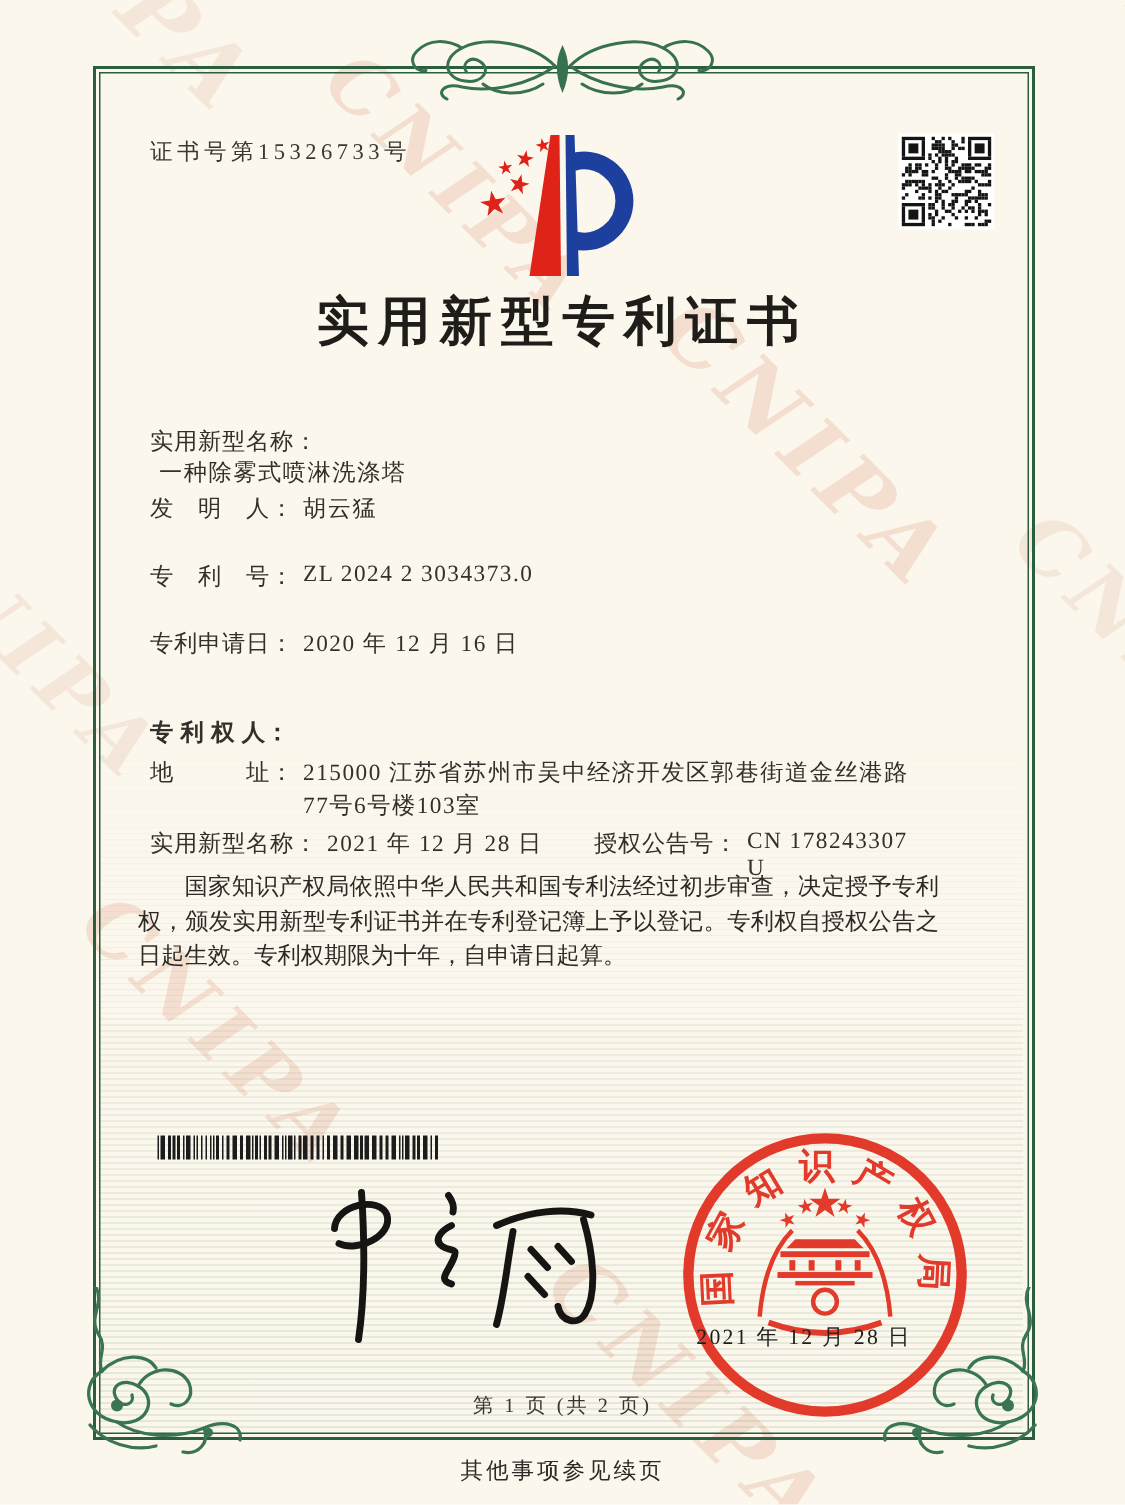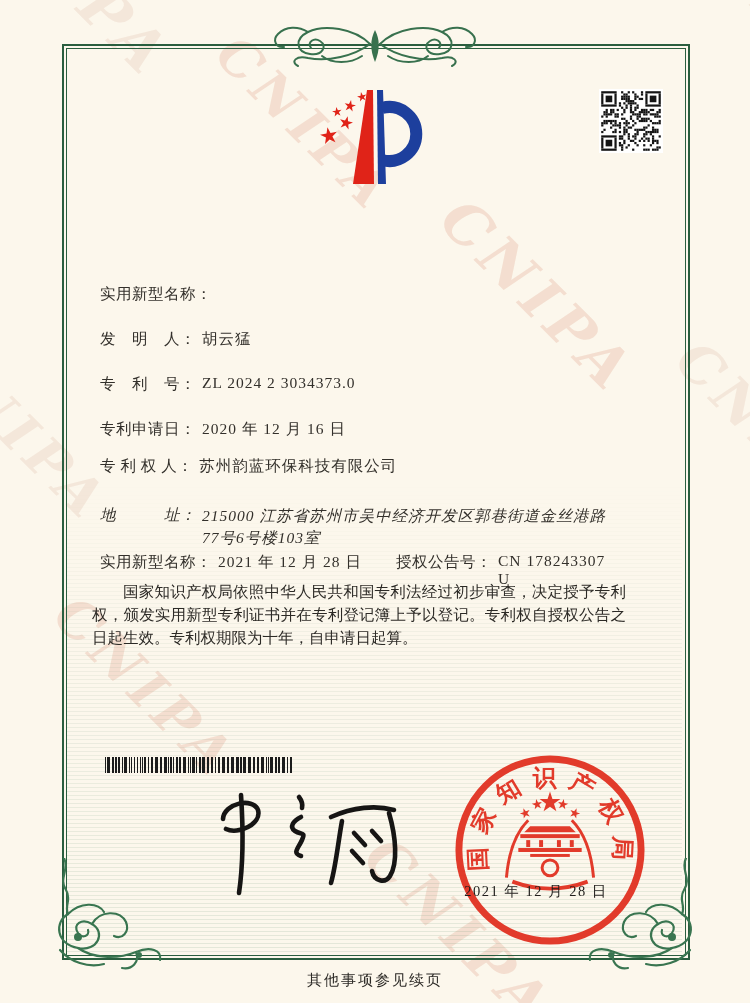--- a/index.html
+++ b/index.html
@@ -115,20 +115,21 @@
       <path d="M96,94 C100,104 92,112 82,110"></path>
       <path d="M28,56 C40,44 58,44 64,54"></path>
       <path d="M20,92 C30,104 48,110 64,106"></path>
     </g>
     <circle cx="38" cy="79" r="4" fill="#397550"></circle>
     <circle cx="99" cy="97" r="3" fill="#397550"></circle>
   </svg>
 
   <div class="content">
 
+    <div class="cert-no">证书号第15326733号</div>
 
     <svg class="qr" viewBox="0 0 29 29" id="qr-svg">
         <rect x="10" y="1" width="1" height="1" fill="#141414"></rect>
         <rect x="13" y="1" width="1" height="1" fill="#141414"></rect>
         <rect x="15" y="1" width="1" height="1" fill="#141414"></rect>
         <rect x="19" y="1" width="1" height="1" fill="#141414"></rect>
         <rect x="11" y="2" width="1" height="1" fill="#141414"></rect>
         <rect x="12" y="2" width="1" height="1" fill="#141414"></rect>
         <rect x="16" y="2" width="1" height="1" fill="#141414"></rect>
         <rect x="19" y="2" width="1" height="1" fill="#141414"></rect>
@@ -374,42 +375,43 @@
       <polygon points="52,6 58,6 59,100 38,100" fill="#e02318"></polygon>
       <polygon points="62,6 68,6 71,100 63,100" fill="#1d3f9d"></polygon>
       <path d="M67,24 A27,27 0 1 1 67,76" fill="none" stroke="#1d3f9d" stroke-width="12"></path>
       <use href="#star" transform="translate(47,13) scale(5) rotate(-12)" fill="#e02318"></use>
       <use href="#star" transform="translate(35,22) scale(6) rotate(10)" fill="#e02318"></use>
       <use href="#star" transform="translate(22,28) scale(5) rotate(-8)" fill="#e02318"></use>
       <use href="#star" transform="translate(31,39) scale(7) rotate(14)" fill="#e02318"></use>
       <use href="#star" transform="translate(14,52) scale(9) rotate(-10)" fill="#e02318"></use>
     </svg>
 
+    <div class="title">实用新型专利证书</div>
 
     <div class="fields">
       <div class="frow" style="top:0;flex-direction:column;">
         <span class="flabel">实用新型名称：</span>
+        <span class="fvalue">一种除雾式喷淋洗涤塔</span>
       </div>
       <div class="frow" style="top:45px;">
         <span class="flabel">发　明　人：</span>
         <span class="fvalue">胡云猛</span>
       </div>
       <div class="frow" style="top:90px;">
         <span class="flabel">专　利　号：</span>
         <span class="fvalue">ZL 2024 2 3034373.0</span>
       </div>
       <div class="frow" style="top:135px;">
         <span class="flabel">专利申请日：</span>
         <span class="fvalue">2020 年 12 月 16 日</span>
       </div>
-      <div class="frow" style="top:172px;">
+      <div class="frow" style="top:194px;font-weight:bold;">
         <span class="flabel">专 利 权 人：</span>
-        <span class="fvalue">苏州韵蓝环保科技有限公司</span>
-      </div>
-      <div class="frow" style="top:221px;font-style:italic;">
+      </div>
+      <div class="frow" style="top:221px;">
         <span class="flabel">地　　　址：</span>
         <span class="fvalue addr">215000 江苏省苏州市吴中经济开发区郭巷街道金丝港路77号6号楼103室</span>
       </div>
       <div class="frow" style="top:268px;width:520px;">
         <span class="flabel">实用新型名称：</span>
         <span class="fvalue">2021 年 12 月 28 日</span>
         <span class="fpair2">
           <span class="flabel">授权公告号：</span>
           <span class="fvalue">CN 178243307 U</span>
         </span>
@@ -515,15 +517,16 @@
         <rect x="107" y="90" width="4" height="7"></rect>
           <rect x="120" y="90" width="4" height="7"></rect>
         <rect x="68" y="98" width="64" height="4"></rect>
         <rect x="80" y="104" width="40" height="3"></rect>
         <circle cx="100" cy="118" r="8" fill="none" stroke="#e12d1d" stroke-width="3"></circle>
         <path d="M62,132 Q100,146 138,132" fill="none" stroke="#e12d1d" stroke-width="4"></path>
       </g>
     </svg>
     <div class="seal-date">2021 年 12 月 28 日</div>
 
+    <div class="page-num">第 1 页 (共 2 页)</div>
     <div class="next-note">其他事项参见续页</div>
   </div>
 </div>
 
 </body></html>

